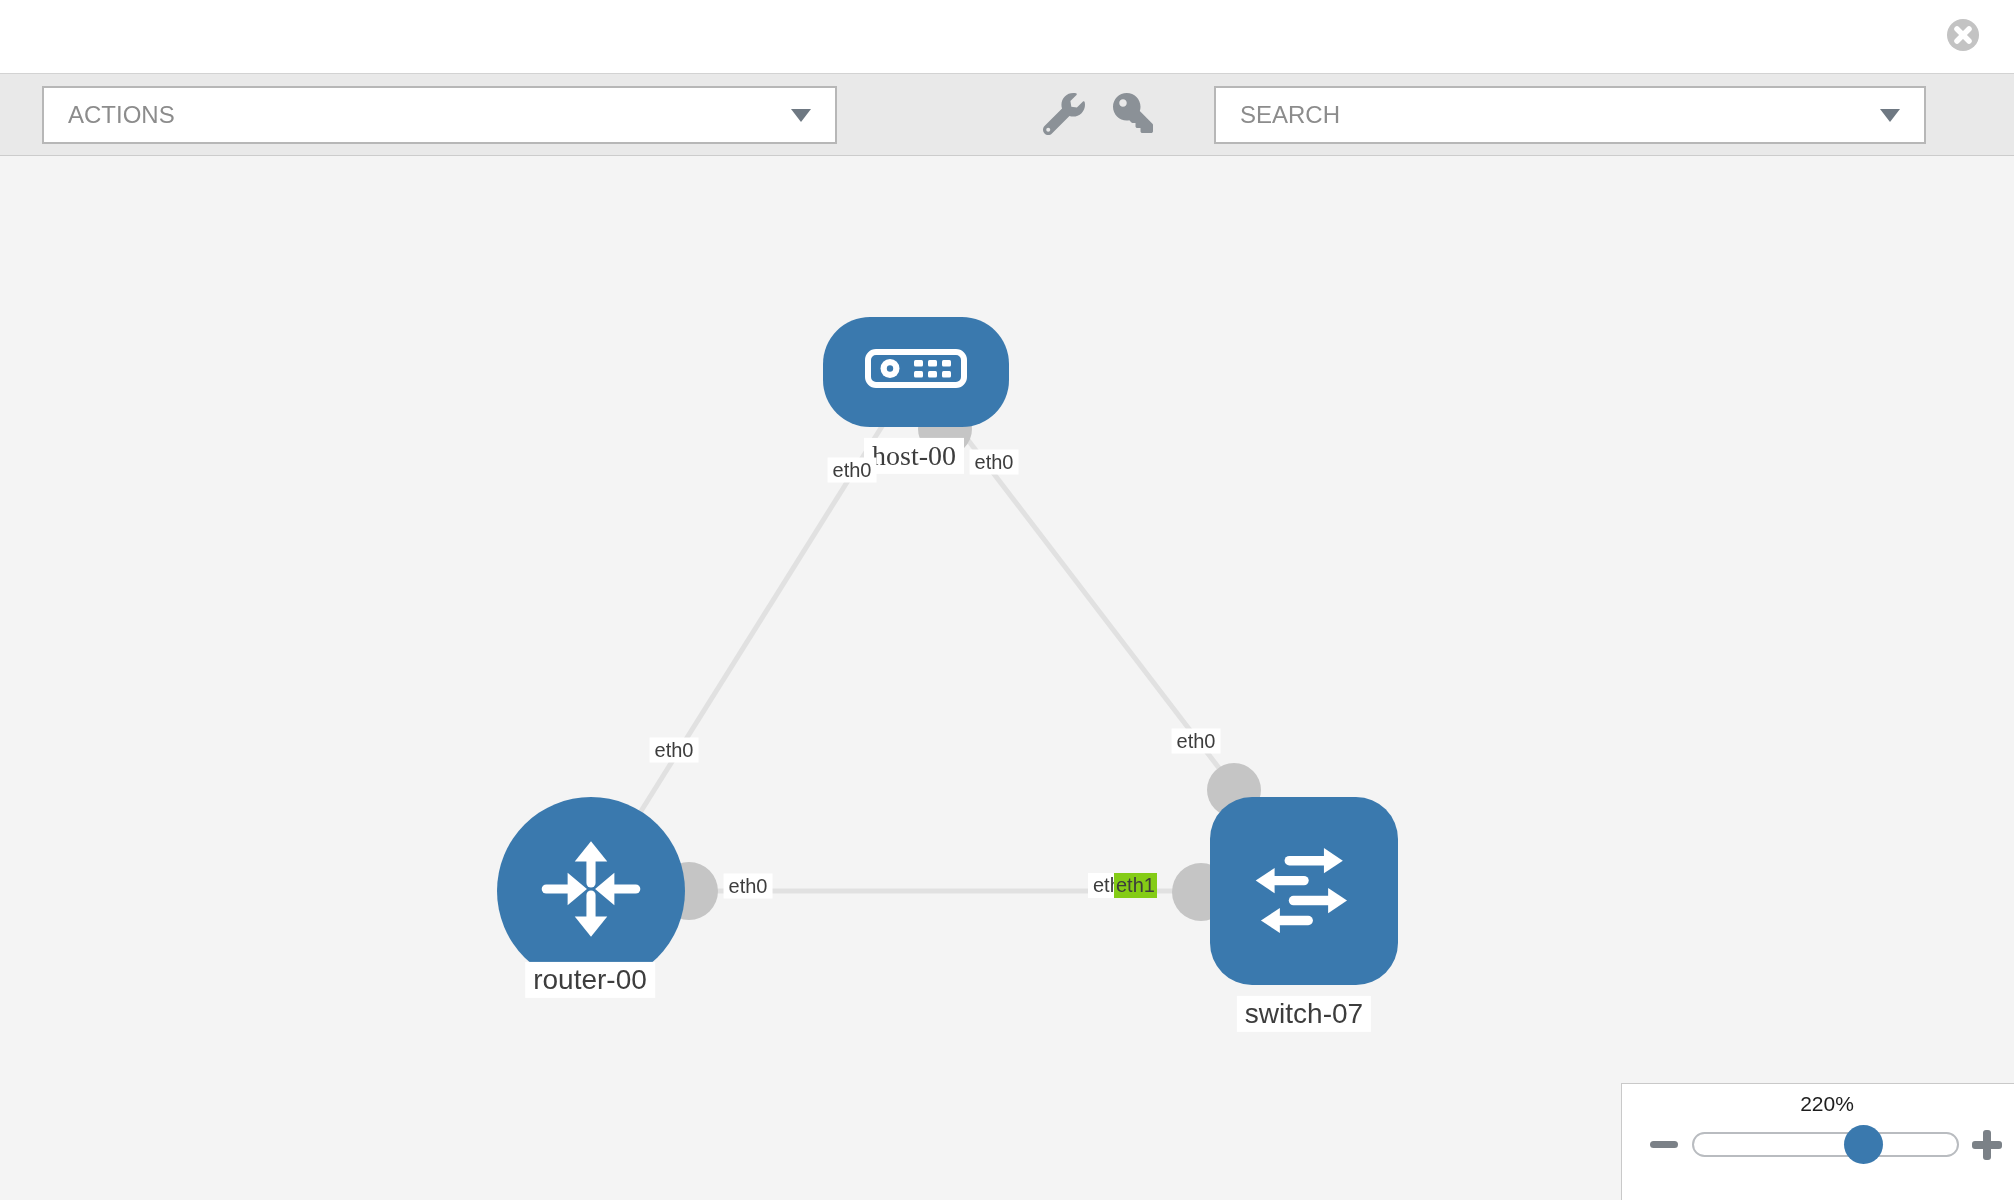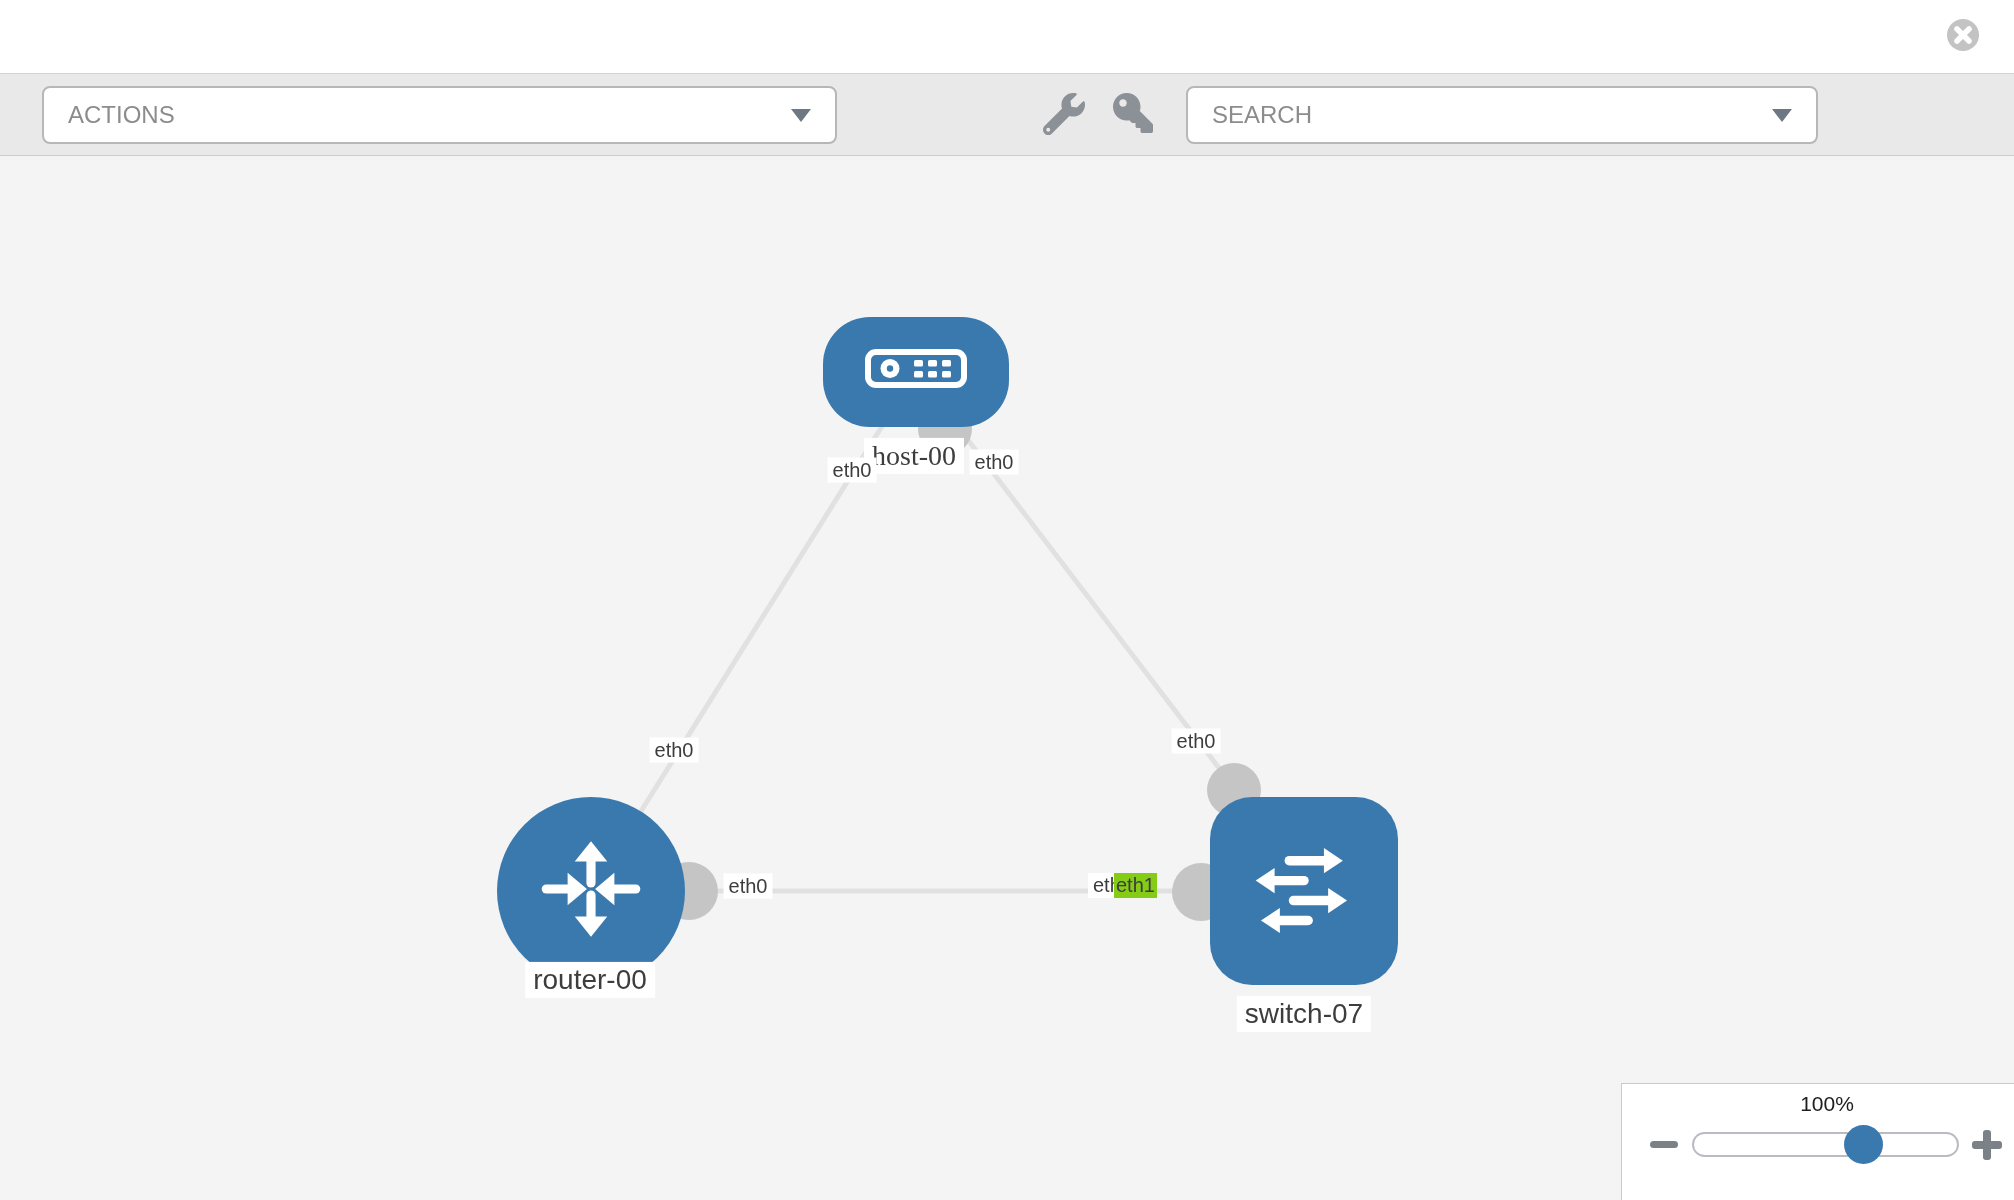--- a/index.html
+++ b/index.html
@@ -17,26 +17,26 @@
   }
   .close-btn { position:absolute; right:34px; top:18px; width:34px; height:34px; cursor:pointer; }
 
   
   .toolbar {
     position:absolute; left:0; top:73px; width:2014px; height:83px;
     background:#e9e9e9; border-top:1px solid #d3d3d3; border-bottom:1px solid #cccccc; z-index:5;
   }
   .fake-select {
     position:absolute; top:12px; height:58px; background:#ffffff;
-    border:2px solid #b7b7b7; border-radius:8px;
+    border:2px solid #b7b7b7; border-radius:0;
     display:flex; align-items:center; justify-content:space-between;
     padding:14px 24px; color:#8c8c8c; font-size:24px; cursor:pointer;
   }
   .fake-select.actions { left:42px;  width:795px; }
-  .fake-select.search  { left:1186px; width:632px;text-align:center; }
+  .fake-select.search  { left:1214px; width:712px;text-align:center; }
   .chev {
     width:0; height:0; border-left:10px solid transparent; border-right:10px solid transparent;
     border-top:13px solid #6e7882;
   }
   .tool-icon-btn { position:absolute; top:93px; width:46px; height:46px; cursor:pointer; z-index:6; }
   .tool-icon-btn.wrench { left:1043px; }
   .tool-icon-btn.key    { left:1113px; }
 
   
   .graph-svg { position:absolute; left:0; top:0; width:2014px; height:1200px; z-index:1; }
@@ -202,21 +202,21 @@
 </div>
 <div class="tool-icon-btn key">
   <svg width="40" height="40" viewBox="0 0 512 512">
     <g transform="scale(-1,1) translate(-512,0)">
       <path fill="#8b9197" d="M512 176.001C512 273.203 433.202 352 336 352c-11.22 0-22.19-1.062-32.827-3.069l-24.012 27.014A23.999 23.999 0 0 1 261.223 384H224v40c0 13.255-10.745 24-24 24h-40v40c0 13.255-10.745 24-24 24H24c-13.255 0-24-10.745-24-24v-78.059c0-6.365 2.529-12.47 7.029-16.971l161.802-161.802C163.108 213.814 160 195.271 160 176 160 78.798 238.797.001 335.999 0 433.488-.001 512 78.511 512 176.001zM336 128c0 26.51 21.49 48 48 48s48-21.49 48-48-21.49-48-48-48-48 21.49-48 48z"></path>
     </g>
   </svg>
 </div>
 
 <div class="zoom-panel">
-  <div class="zoom-level">100%</div>
+  <div class="zoom-level">220%</div>
   <div class="zoom-out-btn">
       <div class="bar"></div>
     </div>
   <div class="zoom-track"></div>
   <div class="zoom-handle"></div>
   <div class="zoom-in-btn">
       <div class="h"></div>
       <div class="v"></div>
     </div>
 </div>

